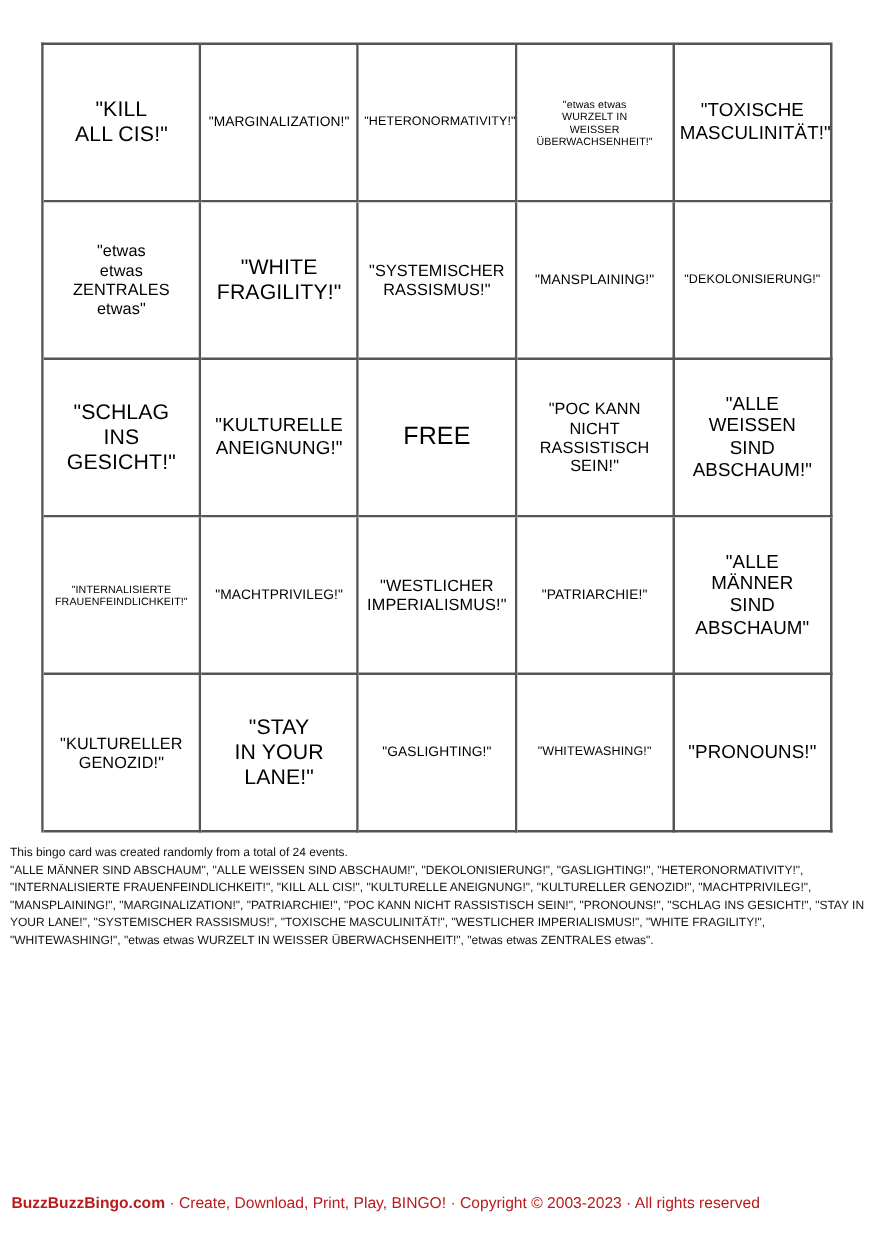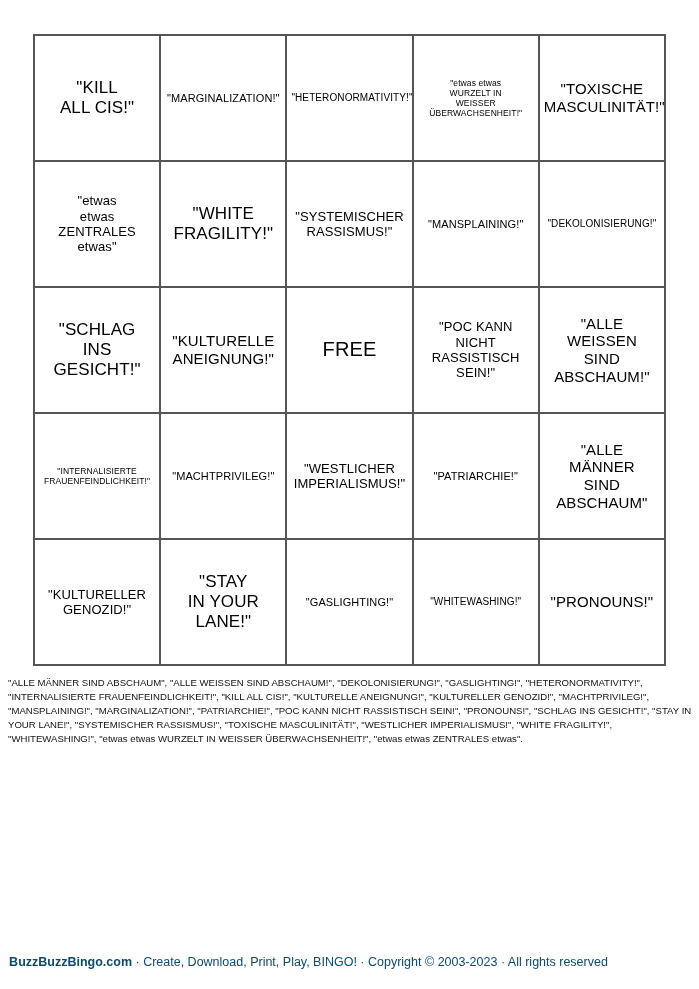--- a/index.html
+++ b/index.html
@@ -81,21 +81,21 @@
   }
 
   
   #site-footer {
     position: absolute;
     left: 0;
     top: 955px;
     width: 617px;
     text-align: center;
     font-size: 12.5px;
-    color: #0c4a6e;
+    color: #b91c1c;
   }
   #site-footer .brand {
     font-weight: bold;
   }
 </style>
 </head>
 <body>
 
 <div id="bingo-card">
     <div class="bingo-cell sz-xl">
@@ -196,18 +196,19 @@
     </div>
     <div class="bingo-cell sz-xs">
       <span class="cell-text">"WHITEWASHING!"</span>
     </div>
     <div class="bingo-cell sz-l">
       <span class="cell-text">"PRONOUNS!"</span>
     </div>
   </div>
 
 <div id="event-summary">
+  <span class="intro-line">This bingo card was created randomly from a total of 24 events.</span>
   <span class="events-line">"ALLE MÄNNER SIND ABSCHAUM", "ALLE WEISSEN SIND ABSCHAUM!", "DEKOLONISIERUNG!", "GASLIGHTING!", "HETERONORMATIVITY!", "INTERNALISIERTE FRAUENFEINDLICHKEIT!", "KILL ALL CIS!", "KULTURELLE ANEIGNUNG!", "KULTURELLER GENOZID!", "MACHTPRIVILEG!", "MANSPLAINING!", "MARGINALIZATION!", "PATRIARCHIE!", "POC KANN NICHT RASSISTISCH SEIN!", "PRONOUNS!", "SCHLAG INS GESICHT!", "STAY IN YOUR LANE!", "SYSTEMISCHER RASSISMUS!", "TOXISCHE MASCULINITÄT!", "WESTLICHER IMPERIALISMUS!", "WHITE FRAGILITY!", "WHITEWASHING!", "etwas etwas WURZELT IN WEISSER ÜBERWACHSENHEIT!", "etwas etwas ZENTRALES etwas".</span>
 </div>
 
 <div id="site-footer">
   <span class="brand">BuzzBuzzBingo.com</span><span class="tagline"> · Create, Download, Print, Play, BINGO! · Copyright © 2003-2023 · All rights reserved</span>
 </div>
 
 </body></html>

